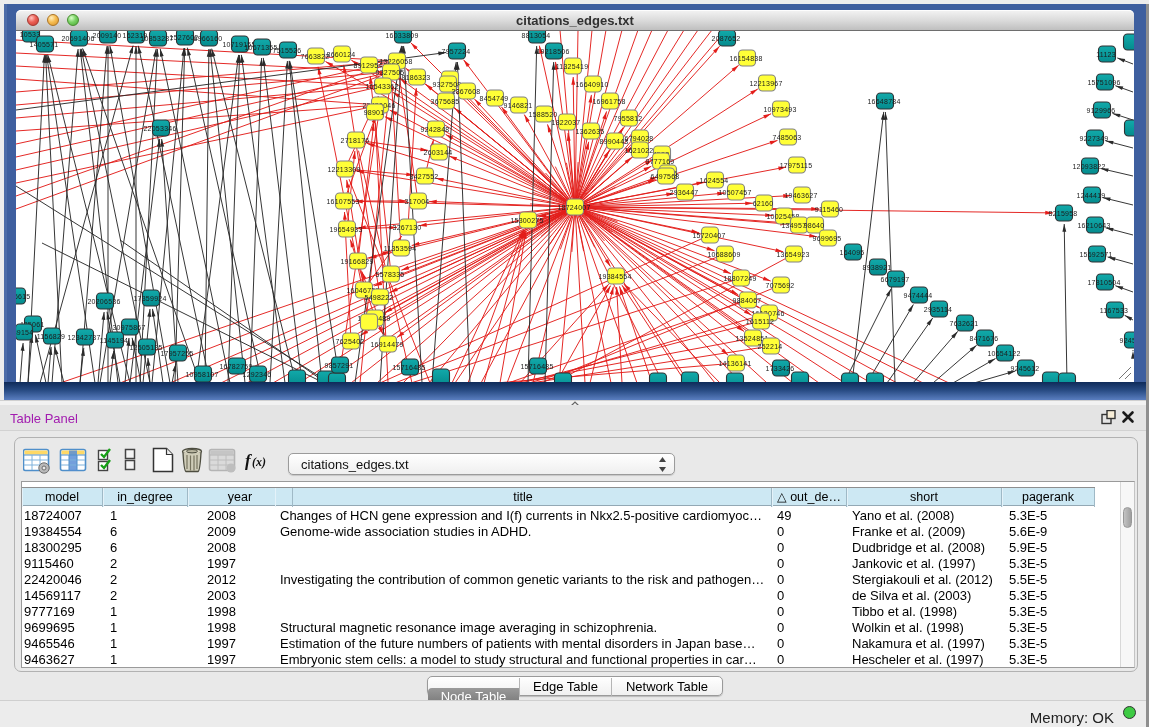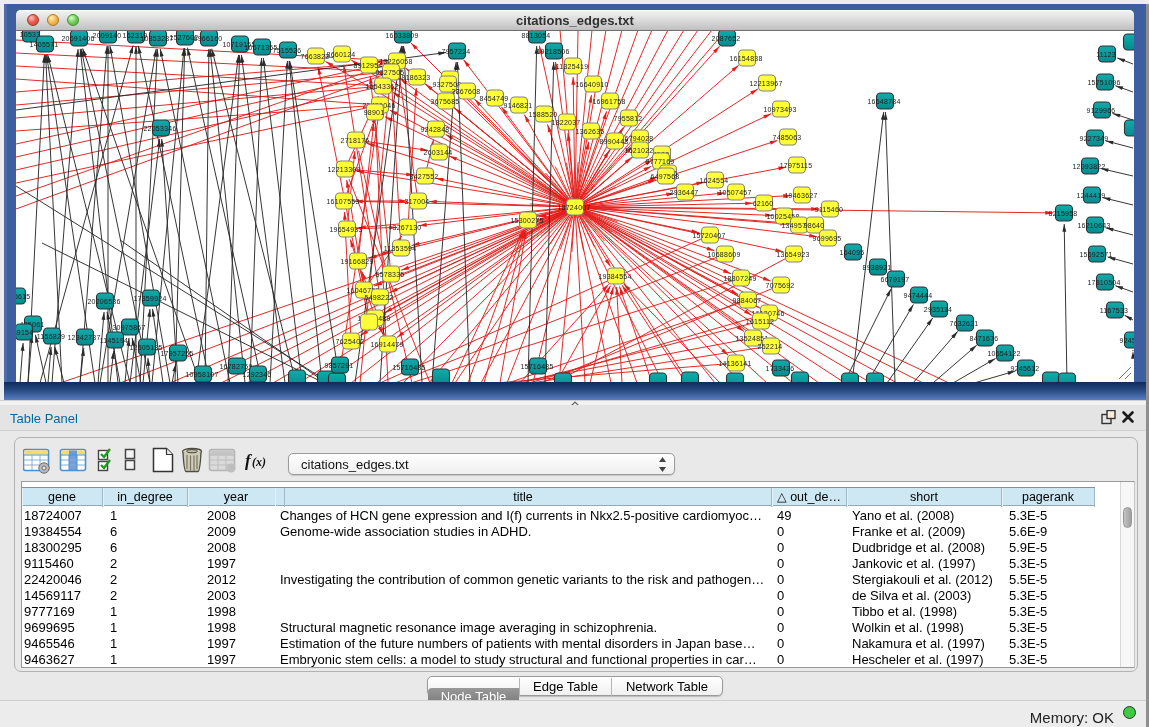--- a/index.html
+++ b/index.html
@@ -11,21 +11,21 @@
 #titlebar .t{position:absolute;left:0;right:0;top:3px;text-align:center;font-size:13px;font-weight:bold;color:#303030}
 .tl{position:absolute;top:4px;width:12px;height:12px;border-radius:50%}
 #tlr{left:11px;background:radial-gradient(circle at 35% 30%,#ffc2bd,#ec5f55 45%,#c33a30);border:1px solid #a33730}
 #tly{left:31px;background:radial-gradient(circle at 35% 30%,#ffeebe,#f6bd51 45%,#d7922e);border:1px solid #ac7424}
 #tlg{left:51px;background:radial-gradient(circle at 35% 30%,#d8ffc8,#79d264 45%,#4aa834);border:1px solid #478d2f}
 #canvas{position:absolute;left:16px;top:31px;width:1118px;height:351px;background:#fff;overflow:hidden}
 #botband{position:absolute;left:4px;top:382px;width:1142px;height:18px;background:linear-gradient(#0f2b59,#274a82 45%,#5a7ec0)}
 #divider{position:absolute;left:0;top:400px;width:1146px;height:5px;background:#f2f2f2;border-top:1px solid #d0d0d0}
 #tp{position:absolute;left:0;top:405px;width:1146px;height:322px;background:#e9e9e9}
 #tphead{position:absolute;left:0;top:0;width:100%;height:26px;background:#e4e4e4;border-bottom:1px solid #d2d2d2}
-#tphead .cap{position:absolute;left:10px;top:6px;font-size:13px;color:#0369a1}
+#tphead .cap{position:absolute;left:10px;top:6px;font-size:13px;color:#a21caf}
 #panel{position:absolute;left:14px;top:32px;width:1124px;height:235px;background:#e9e9e9;border:1px solid #b2b2b2;border-radius:7px}
 #toolbar{position:absolute;left:6px;top:8px;height:30px;width:100%}
 #combo{position:absolute;left:267px;top:7px;width:387px;height:22px;border:1px solid #9b9b9b;border-radius:5px;background:linear-gradient(#ffffff,#efefef);box-shadow:0 1px 1px rgba(0,0,0,.15)}
 #combo .txt{position:absolute;left:12px;top:3px;font-size:13px;color:#111}
 #combo .ar{position:absolute;right:7px;top:2px;font-size:11px;color:#333;line-height:9px}
 #tview{position:absolute;left:6px;top:43px;width:1114px;height:187px;background:#fff;border:1px solid #9a9a9a;border-right:1px solid #c4c4c4}
 #thead{position:absolute;left:0;top:5px;width:1073px;height:19px;background:#cde8f3;border-top:1px solid #8e8e8e;border-bottom:1px solid #93a8b4}
 .hc{position:absolute;top:0;height:19px;font-size:12.5px;color:#000;text-align:center;line-height:18px;border-right:1px solid #9fb9c6;box-shadow:inset 1px 0 0 #e4f2f9}
 #tbody{position:absolute;left:0;top:26px;width:1073px}
 .tr{position:relative;height:16px;font-size:13px;color:#000;white-space:nowrap}
@@ -929,23 +929,23 @@
       <div id="combo">
           <span class="txt">citations_edges.txt</span>
         <svg class="ar" width="9" height="17" style="position:absolute;right:7px;top:2px">
             <path d="M4.5 1 L8 6 H1 Z" fill="#444"></path>
             <path d="M4.5 16 L1 11 H8 Z" fill="#444"></path>
           </svg>
       </div>
     </div>
     <div id="tview">
       <div id="thead">
-        <div class="hc" style="left:0;width:81px">gene</div>
+        <div class="hc" style="left:0;width:81px">model</div>
         <div class="hc" style="left:81px;width:85px">in_degree</div>
-        <div class="hc" style="left:166px;width:97px">year</div>
+        <div class="hc" style="left:166px;width:105px">year</div>
         <div class="hc" style="left:253px;width:497px">title</div>
         <div class="hc" style="left:750px;width:75px">△ out_de…</div>
         <div class="hc" style="left:825px;width:155px">short</div>
         <div class="hc" style="left:980px;width:93px">pagerank</div>
       </div>
       <div id="tbody">
 <div class="tr">
             <div class="c0">18724007</div>
             <div class="c1">1</div>
             <div class="c2">2008</div>

